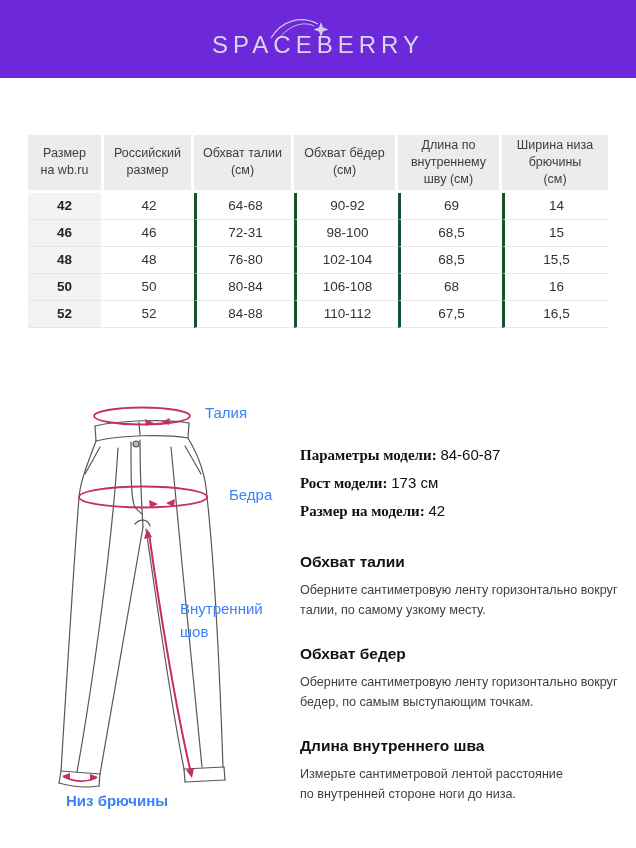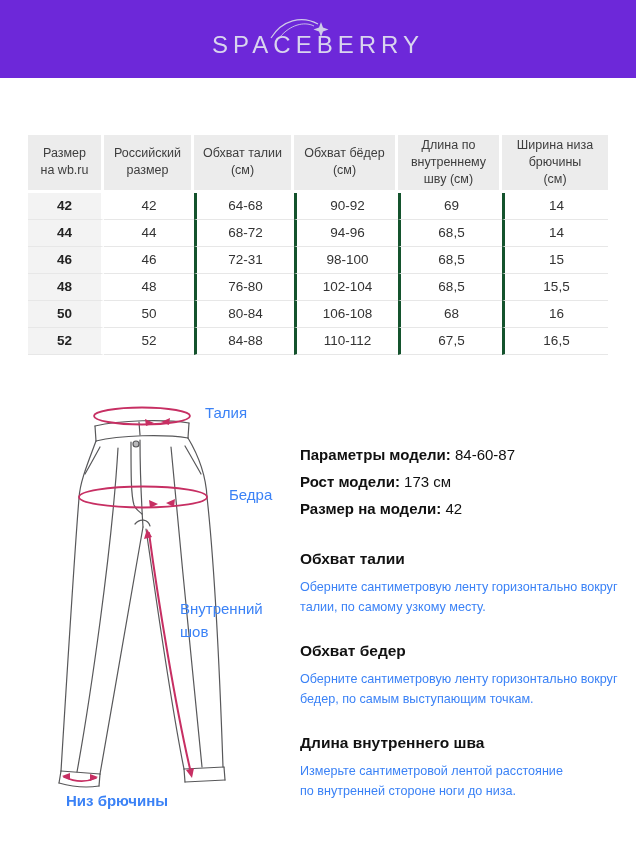--- a/index.html
+++ b/index.html
@@ -36,27 +36,27 @@
   .diagram svg { position:absolute; left:0; top:0; }
   .dlabel { position:absolute; font-size:15px; font-weight:500; color:#3b82f6; }
   .dlabel-waist  { left:175px; top:14px; }
   .dlabel-hips   { left:199px; top:96px; }
   .dlabel-inseam { left:150px; top:208px; white-space:pre-line; line-height:1.5; }
   .dlabel-hem    { left:36px;  top:402px;font-weight:bold; }
 
   
   .info-col { position:absolute; left:300px; top:441px; width:326px; }
   .model-line { font-size:15px; line-height:27px; color:#101010; }
-  .model-line .lbl { font-weight:700; }
+  .model-line .lbl { font-weight:700;font-family:Liberation Serif, serif; }
   .model-line .val { font-weight:400; }
   #guide { margin-top:28px; }
   .guide-section { margin-top:24px; }
   .guide-section:first-child { margin-top:0; }
   .guide-title { font-size:15.5px; font-weight:700; color:#111111; margin:0 0 9px 0; }
-  .guide-text { font-size:12.6px; line-height:1.62; color:#3b82f6; margin:0; white-space:pre-line; }
+  .guide-text { font-size:12.6px; line-height:1.62; color:#404040; margin:0; white-space:pre-line; }
 </style>
 </head>
 <body>
 
 <div class="page">
 
   <header class="brand-bar">
     <div class="logo">
       <svg class="sparkle" viewBox="0 0 66 28">
         <path d="M3,24 C14,6 34,1 50,10" fill="none" stroke="#cfcbe8" stroke-width="1.2"></path>
@@ -97,28 +97,20 @@
     <tbody id="size-table-body">
         <tr>
           <th>42</th>
           <td>42</td>
           <td>64-68</td>
           <td>90-92</td>
           <td>69</td>
           <td>14</td>
         </tr>
         <tr>
-          <th>44</th>
-          <td>44</td>
-          <td>68-72</td>
-          <td>94-96</td>
-          <td>68,5</td>
-          <td>14</td>
-        </tr>
-        <tr>
           <th>46</th>
           <td>46</td>
           <td>72-31</td>
           <td>98-100</td>
           <td>68,5</td>
           <td>15</td>
         </tr>
         <tr>
           <th>48</th>
           <td>48</td>

